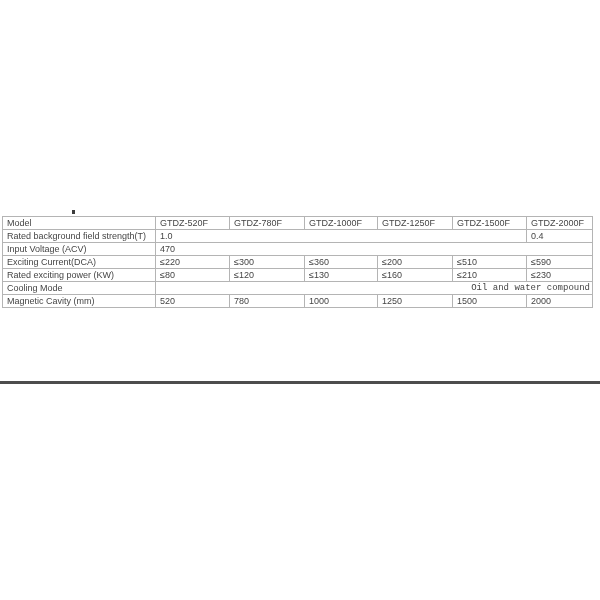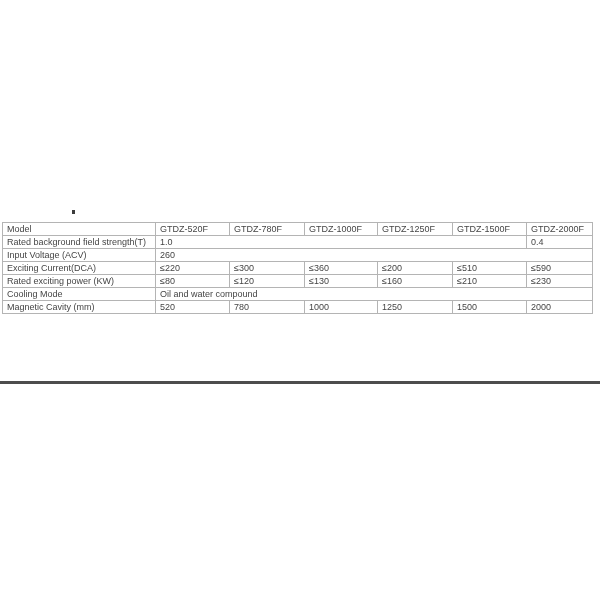--- a/index.html
+++ b/index.html
@@ -15,39 +15,39 @@
     position: absolute;
     left: 72px;
     top: 210px;
     width: 3px;
     height: 4px;
     background: #3c3c3c;
   }
   table.spec-table {
     position: absolute;
     left: 2px;
-    top: 222px;
+    top: 216px;
     width: 590px;
     border-collapse: collapse;
     table-layout: fixed;
   }
   .spec-table td {
     border: 1px solid #b4b4b4;
     font-size: 9px;
     line-height: 12px;
     height: 12px;
     padding: 0 2px 0 4px;
     color: #454545;
     text-align: left;
     vertical-align: middle;
     white-space: nowrap;
     overflow: hidden;
     font-weight: normal;
   }
-  .spec-table td.center { text-align: left; }
+  .spec-table td.center { text-align: right; font-family: Liberation Mono, monospace; }
   .divider-bar {
     position: absolute;
     left: 0;
     top: 381px;
     width: 600px;
     height: 3px;
     background: #4d4d4d;
   }
 </style>
 </head>
@@ -79,21 +79,21 @@
       </tr>
 
       <tr>
         <td>Rated background field strength(T)</td>
         <td colspan="5">1.0</td>
         <td>0.4</td>
       </tr>
 
       <tr>
         <td>Input Voltage (ACV)</td>
-        <td colspan="6">260</td>
+        <td colspan="6">470</td>
       </tr>
 
       <tr>
         <td>Exciting Current(DCA)</td>
         <td>≤220</td>
         <td>≤300</td>
         <td>≤360</td>
         <td>≤200</td>
         <td>≤510</td>
         <td>≤590</td>

